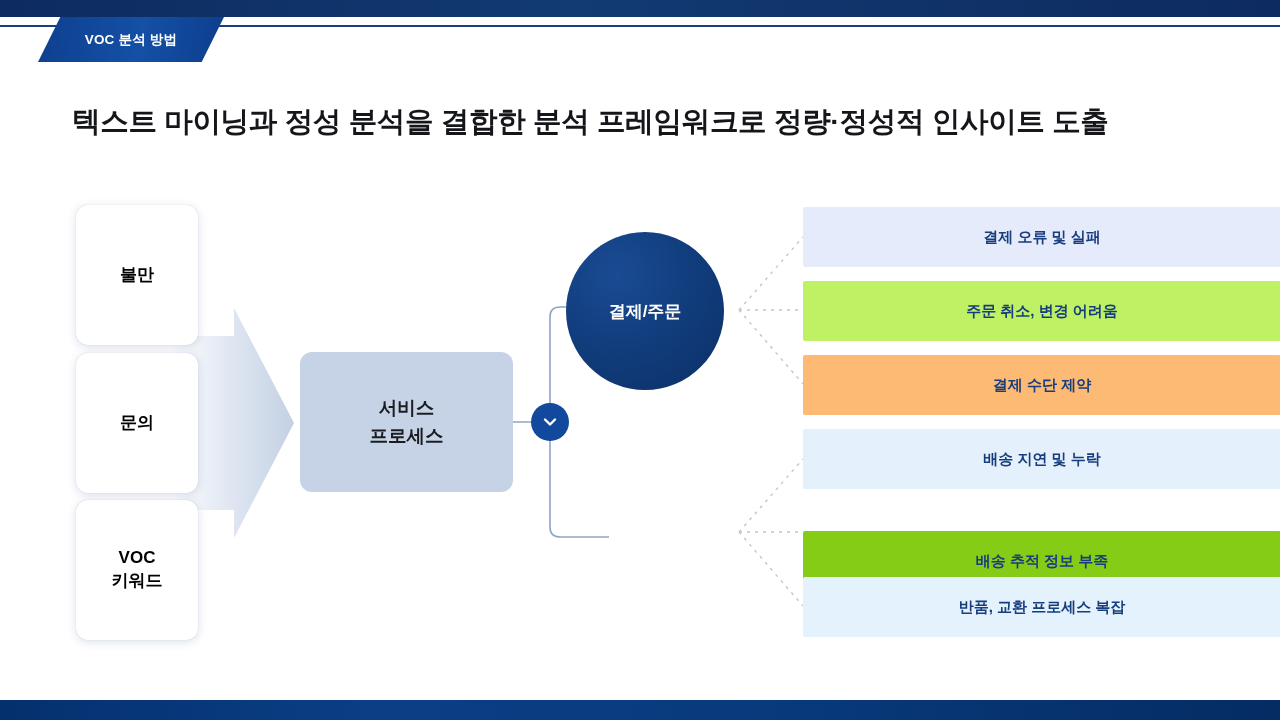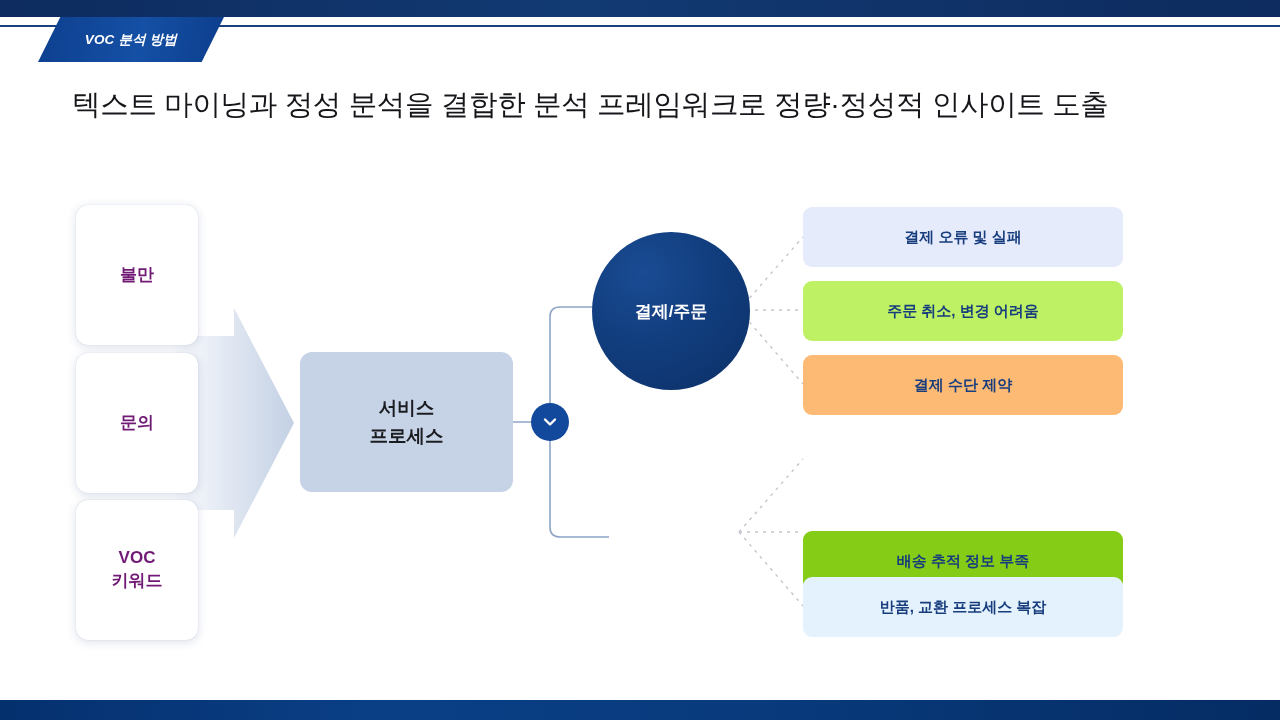--- a/index.html
+++ b/index.html
@@ -40,21 +40,20 @@
     position: absolute;
     top: 17px;
     left: 38px;
     width: 186px;
     height: 45px;
     background: linear-gradient(100deg, #0e3f8f 0%, #1450a5 55%, #0d3d8c 100%);
     clip-path: polygon(12% 0%, 100% 0%, 88% 100%, 0% 100%);
     display: flex;
     align-items: center;
     justify-content: center;
-    font-style: italic;
   }
   .badge-label {
     color: #ffffff;
     font-size: 13.5px;
     font-weight: bold;
     letter-spacing: 0.2px;
     white-space: nowrap;
   }
 
   .bottom-bar {
@@ -62,24 +61,24 @@
     left: 0;
     top: 700px;
     width: 1280px;
     height: 20px;
     background: linear-gradient(90deg, #05306e 0%, #0a3f86 30%, #083a7c 60%, #052c63 100%);
   }
 
   
   .slide-title {
     position: absolute;
-    top: 86px;
+    top: 103px;
     left: 72px;
     font-size: 28.5px;
-    font-weight: normal;
+    font-weight: bold;
     color: #15161a;
     letter-spacing: -0.3px;
     white-space: nowrap;
   }
 
   
   .source-card {
     position: absolute;
     left: 76px;
     width: 122px;
@@ -87,21 +86,21 @@
     background: #ffffff;
     border-radius: 12px;
     box-shadow: 0 2px 10px rgba(40, 70, 130, 0.17), 0 0 1px rgba(40,70,130,0.25);
     display: flex;
     align-items: center;
     justify-content: center;
     text-align: center;
     z-index: 4;
   }
   .source-card .card-text {
-    color: #701a75;
+    color: #000000;
     font-size: 17px;
     font-weight: bold;
     line-height: 1.35;
     white-space: pre-line;
   }
   #src-0 { top: 205px; }
   #src-1 { top: 353px; }
   #src-2 { top: 500px; }
 
   
@@ -157,21 +156,21 @@
     background: #12499c;
     display: flex;
     align-items: center;
     justify-content: center;
     z-index: 6;
   }
 
   
   .cat-circle {
     position: absolute;
-    left: 592px;
+    left: 566px;
     width: 158px;
     height: 158px;
     border-radius: 50%;
     display: flex;
     align-items: center;
     justify-content: center;
     z-index: 5;
     text-align: center;
   }
   .cat-circle .cat-text {
@@ -196,23 +195,23 @@
     width: 72px;
     z-index: 1;
   }
   #dots-top    { top: 210px; height: 200px; }
   #dots-bottom { top: 432px; height: 200px; }
 
   
   .issue-box {
     position: absolute;
     left: 803px;
-    width: 320px;
+    width: 478px;
     height: 60px;
-    border-radius: 9px;
+    border-radius: 2px;
     display: flex;
     align-items: center;
     justify-content: center;
     z-index: 3;
   }
   .issue-box .issue-text {
     font-size: 15px;
     font-weight: bold;
     color: #173d7d;
     white-space: nowrap;
@@ -299,20 +298,23 @@
 
   <div class="issue-box" id="iss-0">
     <span class="issue-text">결제 오류 및 실패</span>
   </div>
   <div class="issue-box" id="iss-1">
     <span class="issue-text">주문 취소, 변경 어려움</span>
   </div>
   <div class="issue-box" id="iss-2">
     <span class="issue-text">결제 수단 제약</span>
   </div>
+  <div class="issue-box" id="iss-3">
+    <span class="issue-text">배송 지연 및 누락</span>
+  </div>
   <div class="issue-box" id="iss-4">
     <span class="issue-text">배송 추적 정보 부족</span>
   </div>
   <div class="issue-box" id="iss-5">
     <span class="issue-text">반품, 교환 프로세스 복잡</span>
   </div>
 
   <div class="bottom-bar"></div>
 
 </div>

